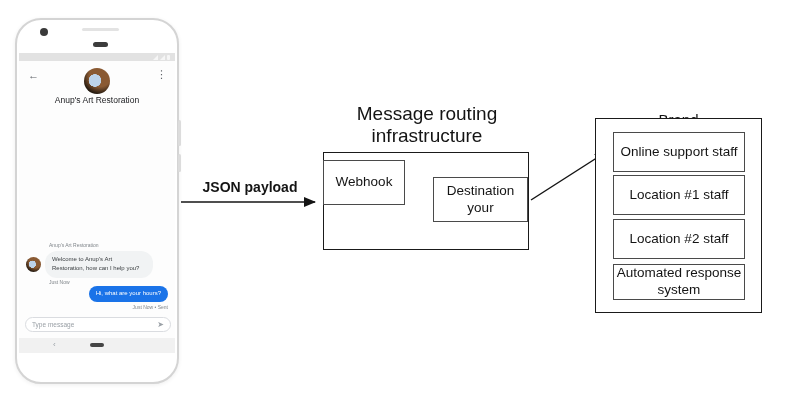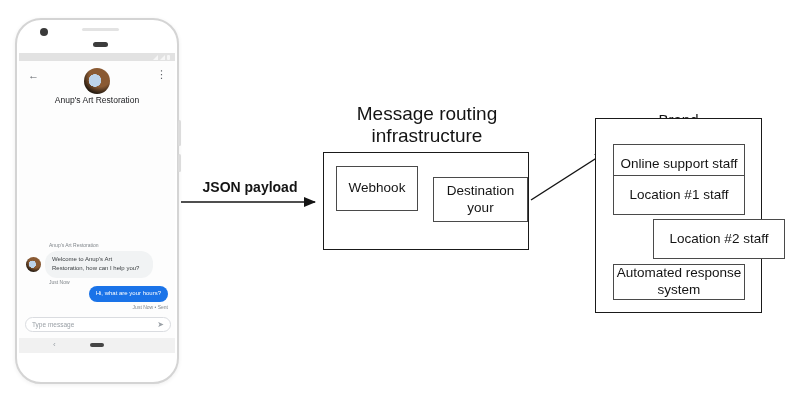--- a/index.html
+++ b/index.html
@@ -75,25 +75,25 @@
   .lbl-routing { left:347px; top:103px; width:160px; font-size:19px; line-height:1.15; }
   .lbl-brand { left:595px; top:99px; width:167px; font-size:15px;margin-top:12px; }
 
   .outer-box { position:absolute; border:1.6px solid #1a1a1a; background:#fff; }
   .box-routing { left:323px; top:152px; width:206px; height:98px; }
   .box-brand { left:595px; top:118px; width:167px; height:195px; }
 
   .inner-box { position:absolute; border:1.5px solid #4a4a4a; background:#fff;
     display:flex; align-items:center; justify-content:center; text-align:center;
     font-size:13.5px; line-height:1.25; color:#141414; }
-  .box-webhook { left:323px; top:166px; width:82px; height:45px;margin-left:13px; }
+  .box-webhook { left:323px; top:160px; width:82px; height:45px; }
   .box-destination { left:433px; top:177px; width:95px; height:45px; }
-  .brand-item-0 { left:613px; top:144px; width:132px; height:40px; }
+  .brand-item-0 { left:613px; top:132px; width:132px; height:40px; }
   .brand-item-1 { left:613px; top:175px; width:132px; height:40px; }
-  .brand-item-2 { left:613px; top:219px; width:132px; height:40px;margin-left:40px; }
+  .brand-item-2 { left:613px; top:219px; width:132px; height:40px; }
   .brand-item-3 { left:613px; top:264px; width:132px; height:36px; }
 
   .arrows { position:absolute; left:0; top:0; width:785px; height:401px; pointer-events:none; }
 </style>
 </head>
 <body>
 
 <div class="canvas">
 
   <div class="phone">

